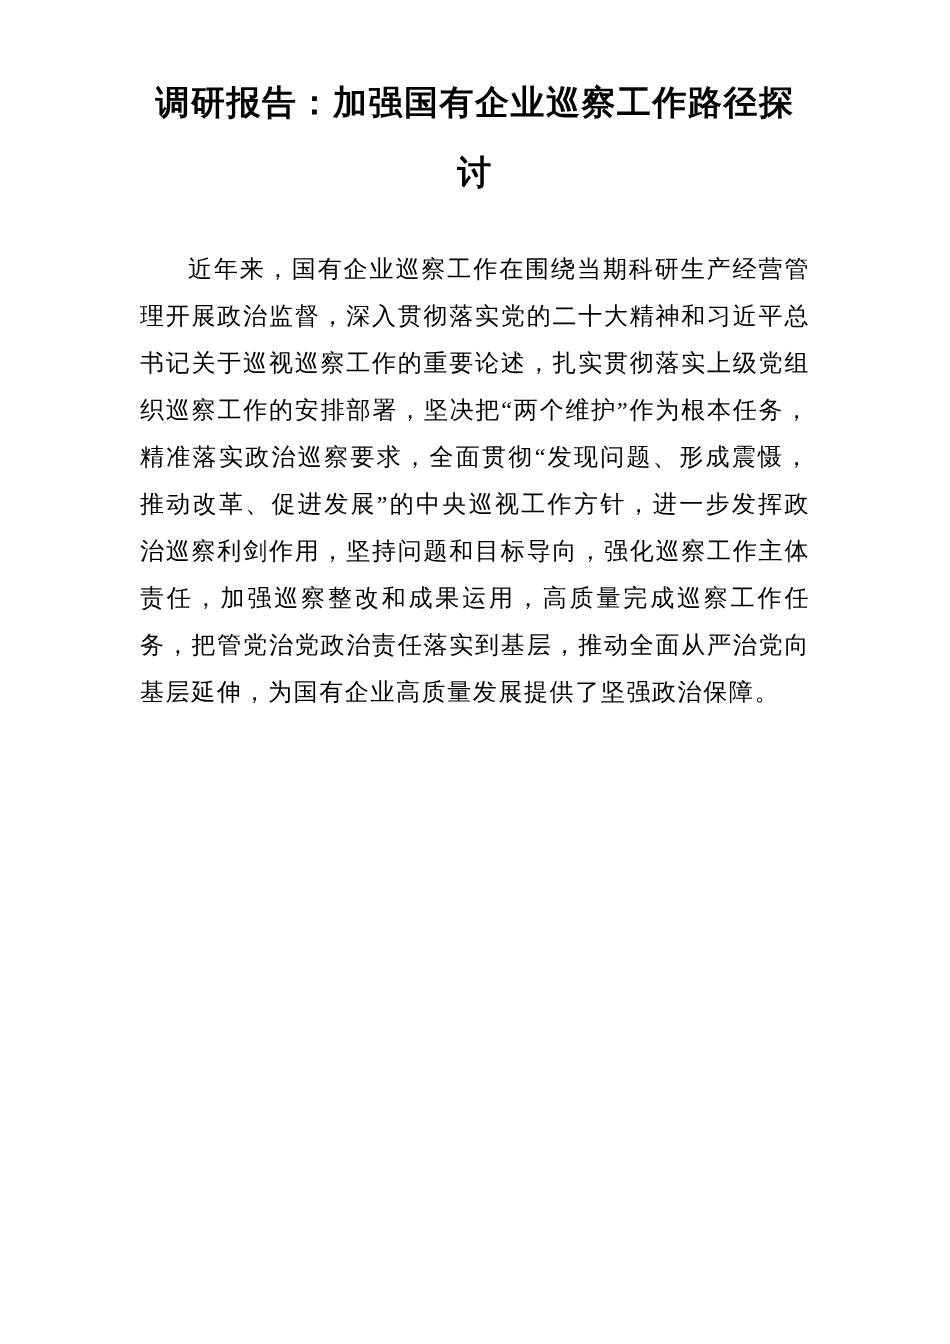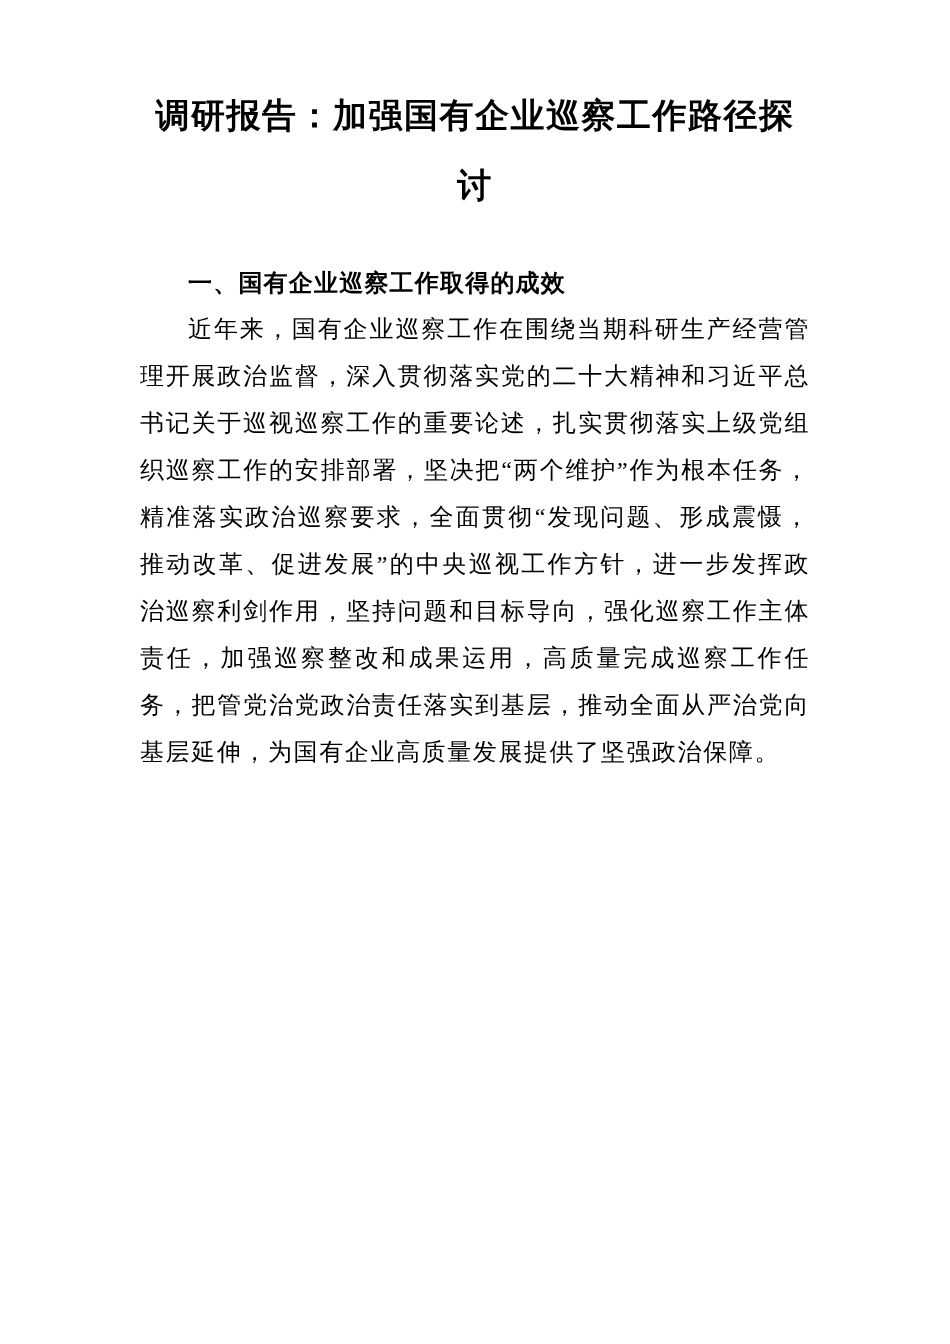--- a/index.html
+++ b/index.html
@@ -5,21 +5,21 @@
   * { box-sizing: border-box; }
   html, body {
     margin: 0;
     padding: 0;
     background: #ffffff;
   }
   .page {
     position: relative;
     width: 950px;
     height: 1020px;
-    margin: 13px auto;
+    margin: 0 auto;
     background: #ffffff;
     color: #000000;
     padding: 68px 140px 40px 140px;
     overflow: hidden;
     font-family: "Liberation Serif", serif;
   }
   .doc-title {
     width: 650px;
     margin: 0 auto 38px auto;
     font-size: 34px;
@@ -51,16 +51,15 @@
     font-family: "Liberation Sans", sans-serif;
   }
 </style>
 </head>
 <body>
 
 <div class="page">
   <h1 class="doc-title">调研报告：加强国有企业巡察工作路径探讨</h1>
 
 
-  <h2 class="section-heading">一、国有企业巡察工作取得的成效</h2>
 
   <p class="body-para">近年来，国有企业巡察工作在围绕当期科研生产经营管理开展政治监督，深入贯彻落实党的二十大精神和习近平总书记关于巡视巡察工作的重要论述，扎实贯彻落实上级党组织巡察工作的安排部署，坚决把“两个维护”作为根本任务，精准落实政治巡察要求，全面贯彻“发现问题、形成震慑，推动改革、促进发展”的中央巡视工作方针，进一步发挥政治巡察利剑作用，坚持问题和目标导向，强化巡察工作主体责任，加强巡察整改和成果运用，高质量完成巡察工作任务，把管党治党政治责任落实到基层，推动全面从严治党向基层延伸，为国有企业高质量发展提供了坚强政治保障。</p>
 </div>
 
 </body></html>

